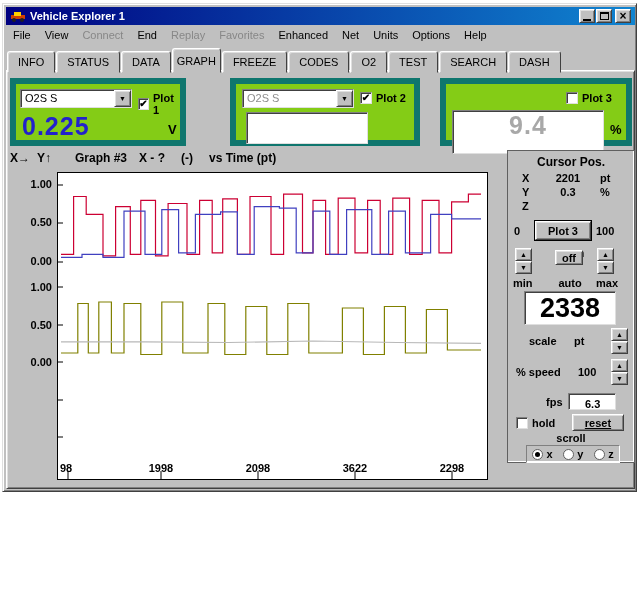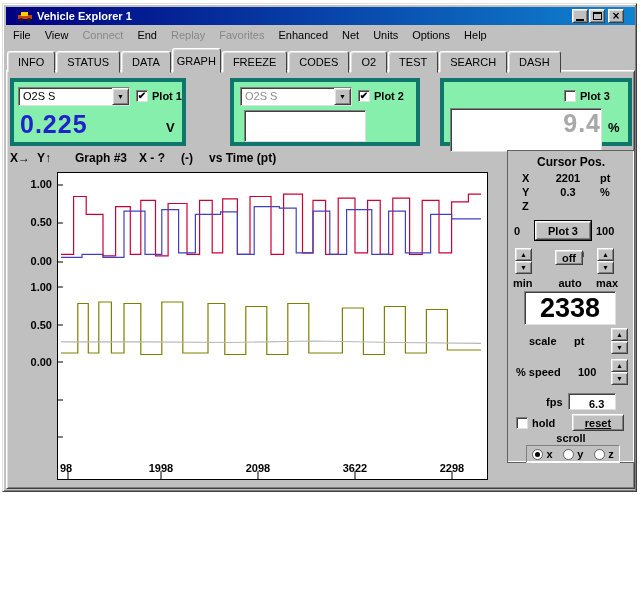--- a/index.html
+++ b/index.html
@@ -11,21 +11,21 @@
         box-shadow: inset 1px 1px 0 #dfdfdf, inset -1px -1px 0 #808080; }
   .sunk { background:#ffffff; border:1px solid; border-color:#808080 #dfdfdf #dfdfdf #808080;
           box-shadow: inset 1px 1px 0 #404040; }
 
   #window { position:absolute; left:2px; top:3px; width:635px; height:489px; background:#c0c0c0;
             border:1px solid; border-color:#dfdfdf #404040 #404040 #dfdfdf;
             box-shadow: inset 1px 1px 0 #ffffff, inset -1px -1px 0 #808080; }
 
   #titlebar { left:3px; top:3px; width:629px; height:18px;
               background:linear-gradient(to right,#000080,#1084d0);
-              display:flex; align-items:center; padding:0 11px; }
+              display:flex; align-items:center; padding:0 4px; }
   #title-text { color:#ffffff; font-size:11px; font-weight:bold; margin-left:4px; flex:1; }
   .tb-btn { width:16px; height:14px; display:inline-flex; align-items:center; justify-content:center; margin-left:1px; }
   .tb-btn.close { margin-left:3px; }
   .glyph-min { width:8px; height:2px; background:#000; margin-top:8px; }
   .glyph-max { width:9px; height:8px; border:1px solid #000; border-top-width:2px; }
   .glyph-x { font-weight:bold; font-size:12px; line-height:11px; color:#000; }
 
   #menubar { left:3px; top:22px; width:629px; height:18px; display:flex; align-items:center; }
   .menu-item { font-size:11px; padding:2px 7px; color:#000; cursor:default; }
   .menu-item.disabled { color:#878787; }
@@ -33,21 +33,21 @@
   #tabstrip { left:4px; top:44px; height:25px; display:flex; align-items:flex-end; z-index:5; }
   .tab { height:22px; line-height:21px; padding:0 10px; font-size:11px; background:#c0c0c0;
          border:1px solid; border-color:#ffffff #404040 #c0c0c0 #ffffff; border-radius:3px 3px 0 0;
          box-shadow: inset 1px 1px 0 #dfdfdf; margin-right:1px; position:relative; }
   .tab.active { height:25px; line-height:24px; z-index:6; padding:0 4px; }
 
   #content { left:3px; top:66px; width:629px; height:419px; background:#c0c0c0;
              border:1px solid; border-color:#ffffff #404040 #404040 #ffffff;
              box-shadow: inset 1px 1px 0 #dfdfdf, inset -1px -1px 0 #808080; }
 
-  .groupbox { position:absolute; border:4px solid #0f766e; background:#86efac; }
+  .groupbox { position:absolute; border:6px solid #0f766e; background:#84cc16; }
   .dropdown { position:absolute; height:19px; display:flex; background:#ffffff;
               border:1px solid; border-color:#808080 #dfdfdf #dfdfdf #808080; box-shadow: inset 1px 1px 0 #404040; }
   .dd-text { flex:1; font-size:11px; line-height:17px; padding-left:4px; color:#000; white-space:nowrap; overflow:hidden; }
   .dropdown.disabled .dd-text { color:#8d8d8d; }
   .dd-arrow { width:17px; text-align:center; font-size:7px; line-height:16px; color:#000;
               background:#c0c0c0; border:1px solid; border-color:#ffffff #404040 #404040 #ffffff;
               box-shadow: inset 1px 1px 0 #dfdfdf, inset -1px -1px 0 #808080; }
 
   .checkrow { position:absolute; display:flex; align-items:center; }
   .cb { width:12px; height:12px; background:#fff; border:1px solid; border-color:#808080 #dfdfdf #dfdfdf #808080;
@@ -165,21 +165,21 @@
       </div>
     </div>
 
     <div class="groupbox" style="left:433px;top:7px;width:192px;height:68px;">
       <div class="checkrow" style="left:120px;top:8px;">
         <span class="cb">
             <span class="mark" style="visibility: hidden;">✔</span>
           </span>
         <span class="cb-label">Plot 3</span>
       </div>
-      <div class="sunk" style="position:absolute;left:6px;top:26px;width:152px;height:44px;text-align:right;">
+      <div class="sunk" style="position:absolute;left:6px;top:26px;width:152px;height:44px;text-align:center;">
         <span style="font-weight:bold;font-size:25px;color:#a8a8a8;letter-spacing:1px;">9.4</span>
       </div>
       <div class="unit" style="left:164px;top:38px;">%</div>
     </div>
 
     <div class="gh-seg" style="left:3px;top:80px;">X→</div>
     <div class="gh-seg" style="left:30px;top:80px;">Y↑</div>
     <div class="gh-seg" style="left:68px;top:80px;">Graph #3</div>
     <div class="gh-seg" style="left:132px;top:80px;">X - ?</div>
     <div class="gh-seg" style="left:174px;top:80px;">(-)</div>
@@ -282,21 +282,21 @@
         <div class="spin-btn">
             <span>▲</span>
           </div>
         <div class="spin-btn">
             <span>▼</span>
           </div>
       </div>
 
       <div class="cp-txt" style="left:38px;top:245px;">fps</div>
       <div class="sunk" style="position:absolute;left:60px;top:242px;width:48px;height:17px;">
-        <span style="font-weight:bold;font-size:11px;padding-left:4px;margin-left:16px;">6.3</span>
+        <span style="font-weight:bold;font-size:11px;padding-left:16px;">6.3</span>
       </div>
 
       <div class="checkrow" style="left:8px;top:266px;">
         <span class="cb">
             <span class="mark" style="visibility: hidden;">✔</span>
           </span>
         <span class="cb-label">hold</span>
       </div>
       <div class="btn" style="left:64px;top:263px;width:52px;height:17px;text-decoration:underline;">reset</div>
 

